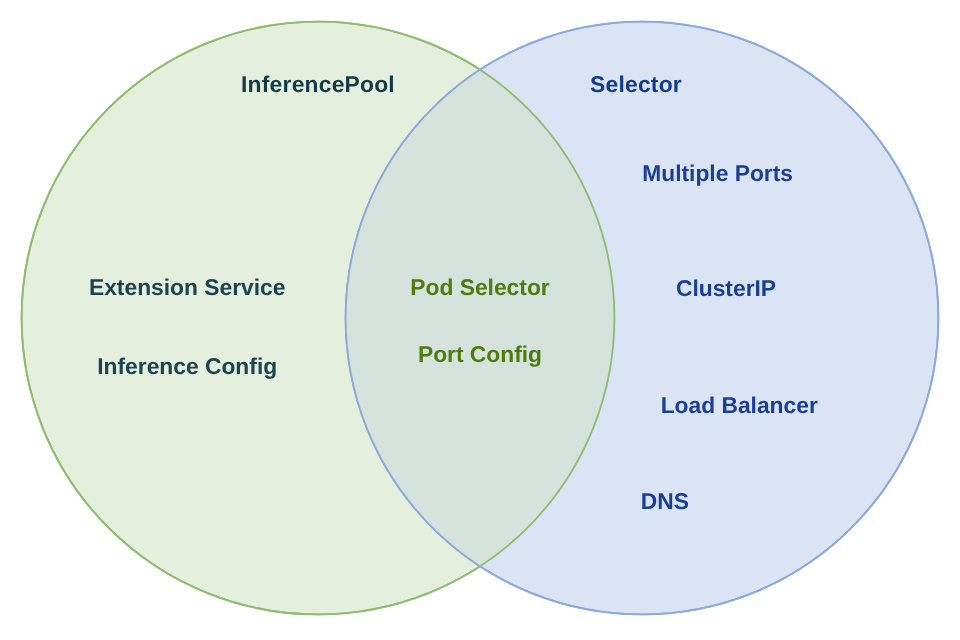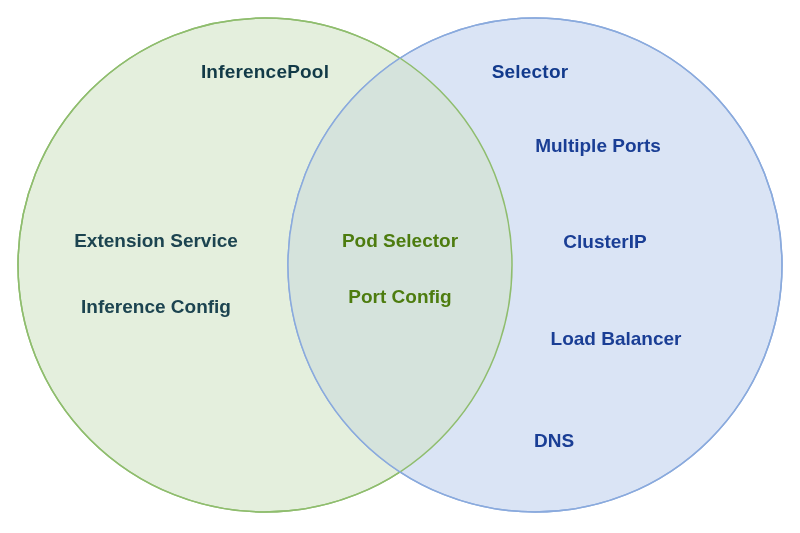--- a/index.html
+++ b/index.html
@@ -107,16 +107,16 @@
 
     <div class="item item-right" style="left:598px; top:146px;">Multiple Ports</div>
 
 
     <div class="item item-right" style="left:605px; top:242px;">ClusterIP</div>
 
 
     <div class="item item-right" style="left:616px; top:339px;">Load Balancer</div>
 
 
-    <div class="item item-right" style="left:554px; top:441px;">DNS</div>
+    <div class="item item-right" style="left:554px; top:419px;">DNS</div>
 
   </div>
 </div>
 
 </body></html>

